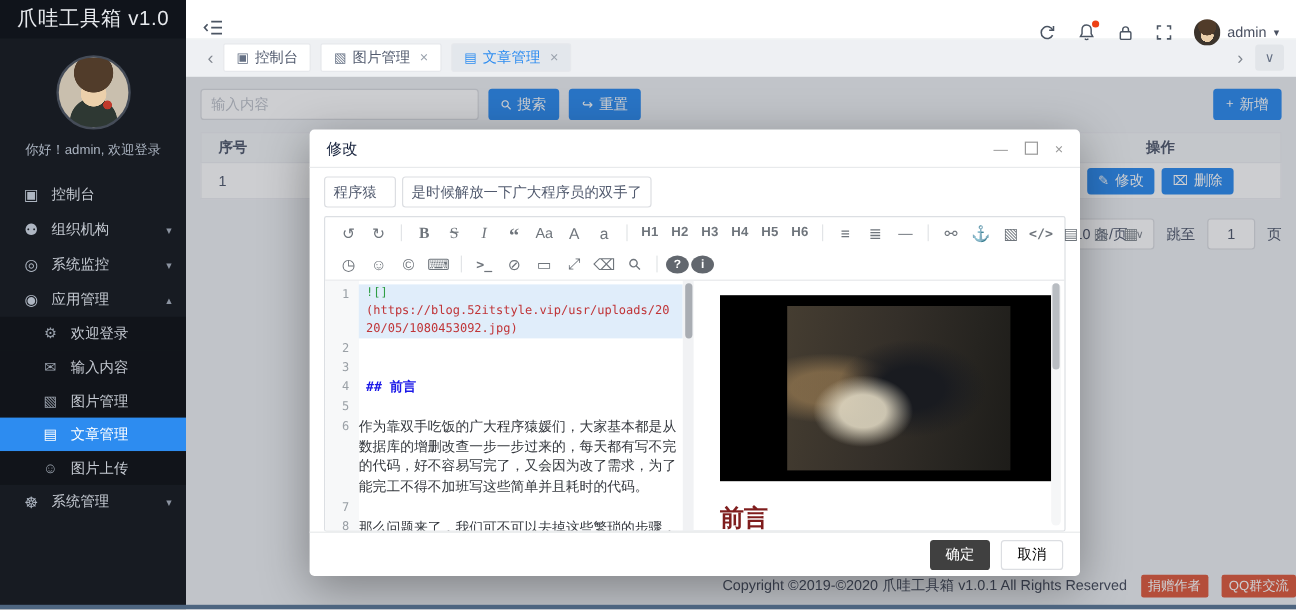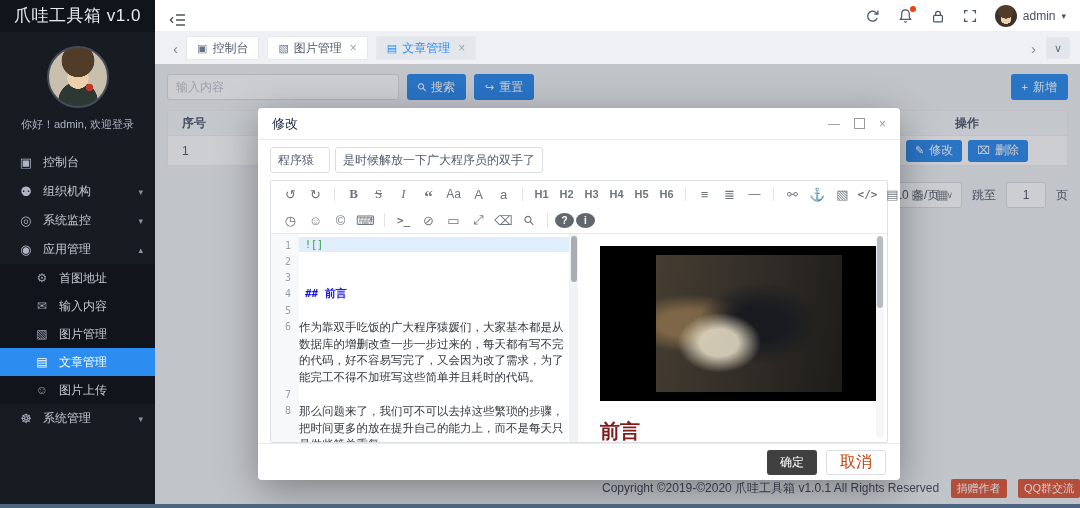--- a/index.html
+++ b/index.html
@@ -22,22 +22,22 @@
   .nvi{height:29px;display:flex;align-items:center;padding:0 12px 0 18px;color:#c5cad2;cursor:pointer}
   .nvi .nic{width:16px;min-width:16px;margin-right:9px;font-size:13px;text-align:center;color:#aeb6c2}
   .nvi .cart{margin-left:auto;font-size:9px;color:#8b93a0}
   .nvi.sub{padding-left:34px;background:#11141a;height:28px}
   .nvi.sub .nic{font-size:12px;color:#9aa2ad}
   .nvi.active{background:#2d8cf0;color:#fff}
   .nvi.active .nic{color:#fff}
 
   
   .main{position:absolute;left:155px;top:0;right:0;bottom:0}
-  .navbar{position:absolute;top:0;left:0;right:0;height:32px;background:#fff;display:flex;align-items:flex-end;
-    padding:4px 14px;z-index:20;border-bottom:1px solid #eceef1;box-sizing:border-box}
+  .navbar{position:absolute;top:0;left:0;right:0;height:32px;background:#fff;display:flex;align-items:flex-start;
+    padding:16px 14px;z-index:20;border-bottom:1px solid #eceef1;box-sizing:border-box}
   .icbtn{display:inline-flex;align-items:center;justify-content:center;cursor:pointer}
   .nav-right{margin-left:auto;display:flex;align-items:center;gap:18px}
   .bellwrap{position:relative}
   .dot{position:absolute;top:-2px;right:-3px;width:6px;height:6px;border-radius:50%;background:#ed4014}
   .user{display:flex;align-items:center;gap:6px;color:#495060;cursor:pointer}
   .uav{width:22px;height:22px;border-radius:50%;
     background:radial-gradient(circle at 50% 28%, #513c2a 0 38%, rgba(0,0,0,0) 39%),
                radial-gradient(circle at 50% 62%, #ecd0ab 0 30%, rgba(0,0,0,0) 31%),#3c342c}
   .ucaret{font-size:9px}
 
@@ -134,22 +134,22 @@
       radial-gradient(ellipse at 56% 50%, #191b20 0 18%, rgba(0,0,0,0) 42%),
       radial-gradient(ellipse at 18% 50%, rgba(186,148,96,.5) 0 14%, rgba(0,0,0,0) 30%),
       linear-gradient(100deg,#453d31 0%,#342f29 45%,#262420 78%,#1d1c19 100%)}
   .pvh2{margin-top:17px;font-size:20px;font-weight:bold;color:#7f1d1d;padding-bottom:12px;border-bottom:1px solid #ececec}
   .pvscroll{position:absolute;right:3px;top:2px;bottom:4px;width:8px;background:#f5f6f7;border-radius:4px}
   .pvthumb{position:absolute;top:0;left:1px;width:6px;height:72px;border-radius:3px;background:#b9bdc2;cursor:pointer}
   .mfoot{height:36px;min-height:36px;border-top:1px solid #e8eaec;display:flex;align-items:center;justify-content:flex-end;
     gap:9px;padding:0 14px}
   .mok{background:#404040;color:#fff;border:none;border-radius:3px;height:25px;padding:0 13px;font-size:12px;cursor:pointer;
     font-family:"Liberation Sans",sans-serif}
-  .mcancel{background:#fff;border:1px solid #dcdee2;border-radius:3px;height:25px;padding:0 13px;color:#c2410c;
-    font-size:16px;cursor:pointer;font-family:"Liberation Sans",sans-serif}
+  .mcancel{background:#fff;border:1px solid #dcdee2;border-radius:3px;height:25px;padding:0 13px;color:#000000;
+    font-size:12px;cursor:pointer;font-family:"Liberation Sans",sans-serif}
 
   .bstrip{position:absolute;left:0;right:0;bottom:0;height:4px;background:#4d6580;z-index:70}
   svg{display:block}
 </style>
 </head>
 <body>
 
 <div class="screen">
 
   <aside class="sidebar">
@@ -173,21 +173,21 @@
         <span>系统监控</span>
         <span class="cart">▾</span>
       </div>
       <div class="nvi">
         <span class="nic">◉</span>
         <span>应用管理</span>
         <span class="cart">▴</span>
       </div>
       <div class="nvi sub">
         <span class="nic">⚙</span>
-        <span>首图地址</span>
+        <span>欢迎登录</span>
       </div>
       <div class="nvi sub">
         <span class="nic">✉</span>
         <span>输入内容</span>
       </div>
       <div class="nvi sub">
         <span class="nic">▧</span>
         <span>图片管理</span>
       </div>
       <div class="nvi sub active">
@@ -393,20 +393,21 @@
               </div>
           </div>
 
           <div class="edmain">
 
             <div class="edpane">
               <div class="edl">
                 <span class="eln">1</span>
                 <div class="elc hl">
                   <span class="tok-g">![]</span>
+                  <span class="tok-r">(https://blog.52itstyle.vip/usr/uploads/2020/05/1080453092.jpg)</span>
                 </div>
               </div>
               <div class="edl">
                 <span class="eln">2</span>
                 <div class="elc"></div>
               </div>
               <div class="edl">
                 <span class="eln">3</span>
                 <div class="elc"></div>
               </div>

